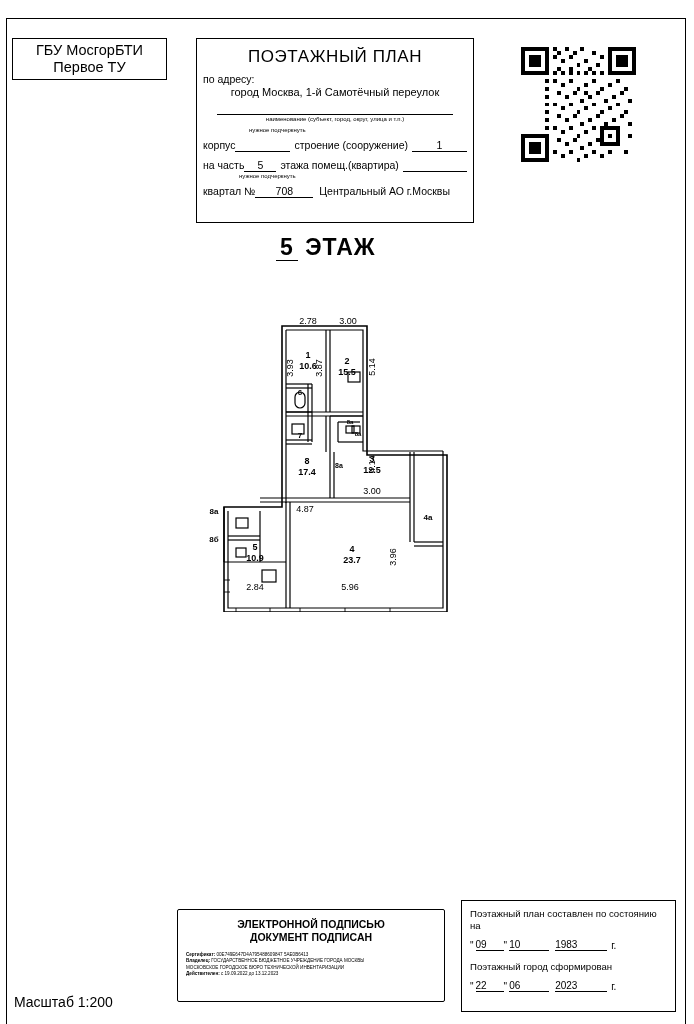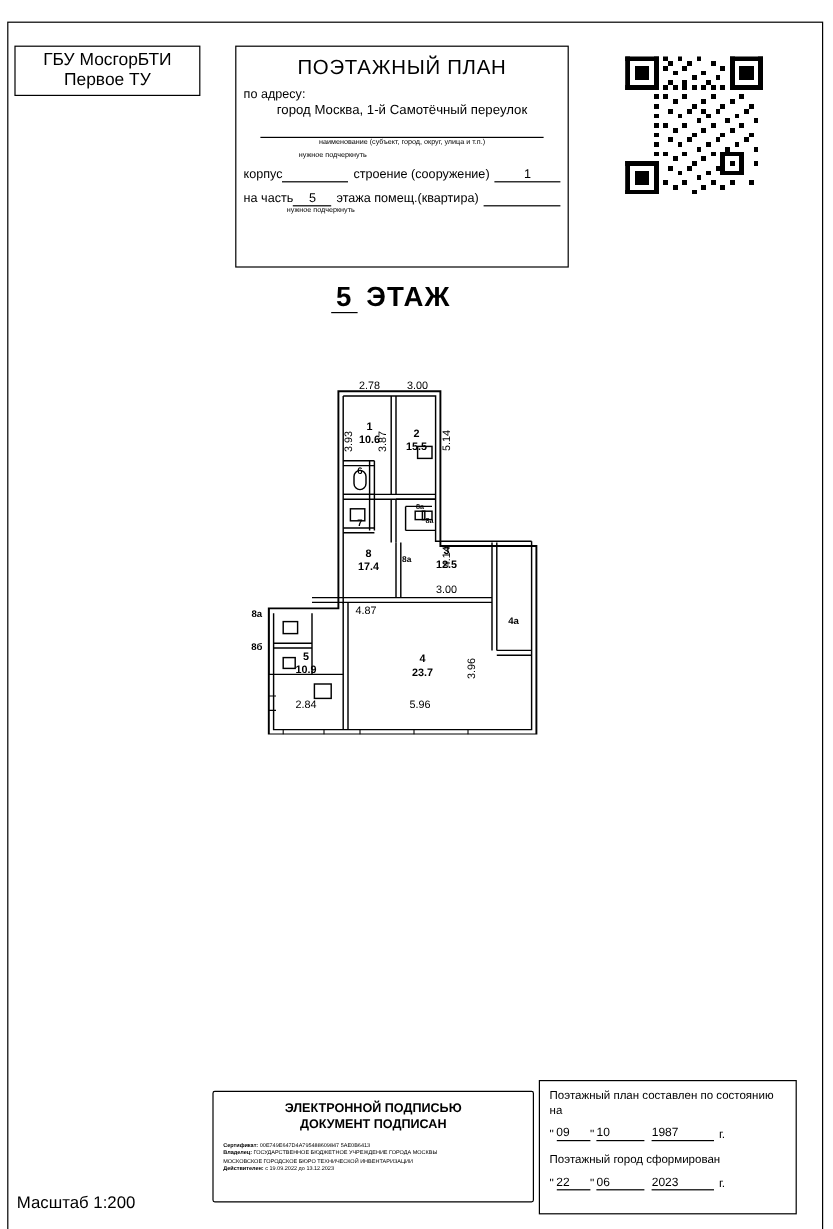--- a/index.html
+++ b/index.html
@@ -161,21 +161,21 @@
   }
   .sign-line {
     font-size: 4.6px;
     line-height: 6.4px;
     white-space: nowrap;
   }
   .sign-line b { font-weight: bold; }
   
   .date-box {
     position: absolute;
-    left: 449px;
+    left: 461px;
     top: 888px;
     width: 215px;
     height: 112px;
     border: 1.2px solid #000;
     box-sizing: border-box;
     padding: 7px 8px 0 8px;
     font-size: 9.6px;
   }
   .date-text { line-height: 12px; }
   .date-row {
@@ -230,20 +230,25 @@
     </div>
 
     <div class="row" style="margin-top:5px;">
       <span class="lbl">на часть</span>
       <span class="fill" style="max-width:32px;">5</span>
       <span class="lbl" style="margin:0 4px;">этажа помещ.(квартира)</span>
       <span class="fill"></span>
     </div>
     <div class="small-note note-ind2">нужное подчеркнуть</div>
 
+    <div class="row">
+      <span class="lbl">квартал №</span>
+      <span class="fill" style="max-width:58px;">708</span>
+      <span class="lbl" style="margin-left:6px;">Центральный АО г.Москвы</span>
+    </div>
   </div>
 
   <div class="qr">
     <svg width="115" height="115" viewBox="0 0 29 29" shape-rendering="crispEdges">
       <rect width="29" height="29" fill="#fff"></rect>
       <g fill="#000">
 
         <rect x="0" y="0" width="7" height="1"></rect>
           <rect x="0" y="6" width="7" height="1"></rect>
         <rect x="0" y="0" width="1" height="7"></rect>
@@ -503,21 +508,21 @@
     </div>
   </div>
 
   <div class="date-box">
     <div class="date-text">Поэтажный план составлен по состоянию на</div>
     <div class="date-row">
       <span class="q">"</span>
       <span class="dseg d1">09</span>
       <span class="q">"</span>
       <span class="dseg d2">10</span>
-      <span class="dseg d3" style="margin-left:6px;">1987</span>
+      <span class="dseg d3" style="margin-left:6px;">1983</span>
       <span style="margin-left:4px;">г.</span>
     </div>
     <div class="date-text">Поэтажный город сформирован</div>
     <div class="date-row">
       <span class="q">"</span>
       <span class="dseg d1">22</span>
       <span class="q">"</span>
       <span class="dseg d2">06</span>
       <span class="dseg d3" style="margin-left:6px;">2023</span>
       <span style="margin-left:4px;">г.</span>

